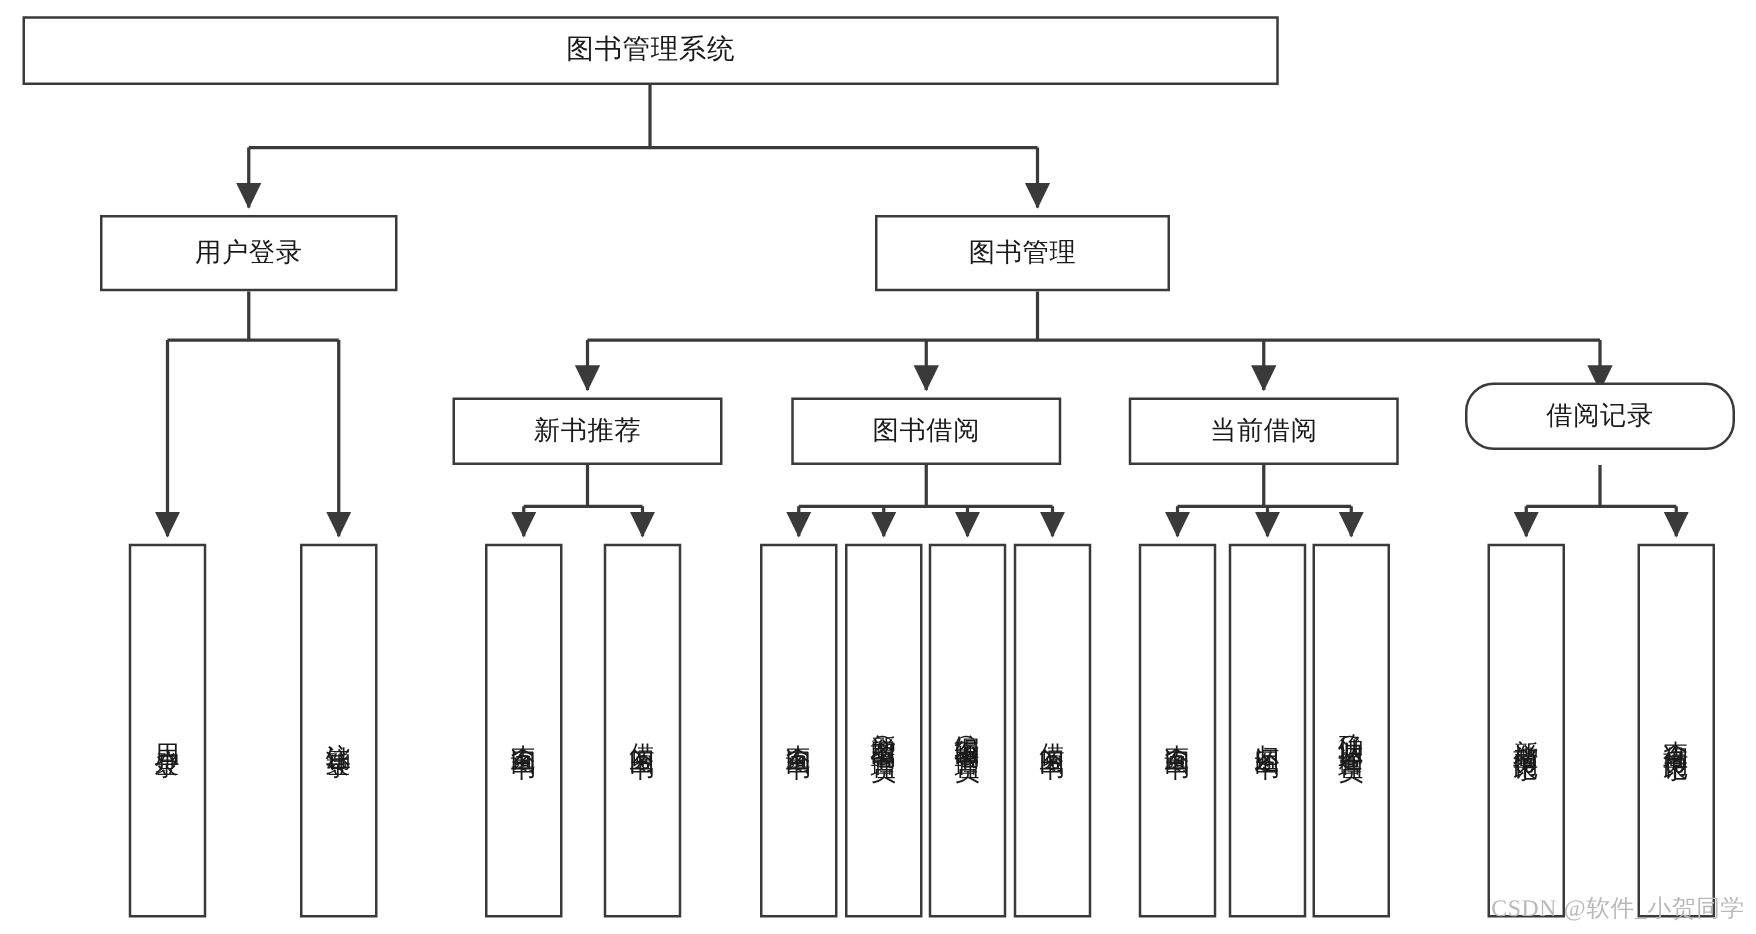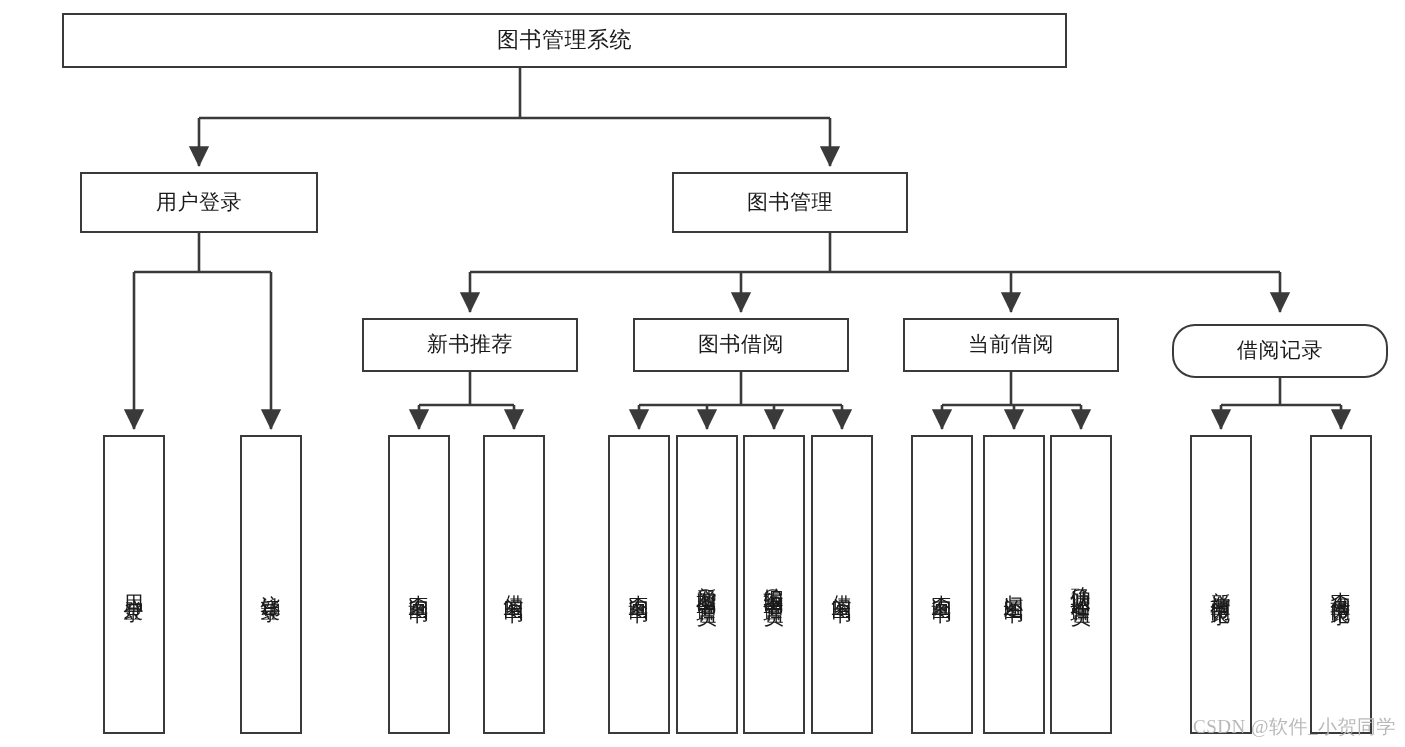--- a/index.html
+++ b/index.html
@@ -38,21 +38,20 @@
   }
   .node-h {
     
     font-size: 21px;
     letter-spacing: 0.5px;
     line-height: 1.1;
     text-align: center;
   }
   .node-root {
     font-size: 22px;
-    margin-left: 44px;
   }
   .node-v {
     
     font-size: 20px;
     letter-spacing: 1px;
     line-height: 1.0;
   }
   .vtext {
     writing-mode: vertical-rl;
     text-orientation: upright;
@@ -127,34 +126,34 @@
     </g>
   </svg>
 
   <div class="node node-h node-root" style="left: 18px; top: 13px; width: 1005px; height: 55px;">
     <span>图书管理系统</span>
   </div>
 
   <div class="node node-h" style="left: 80px; top: 172px; width: 238px; height: 61px;">
     <span>用户登录</span>
   </div>
-  <div class="node node-h" style="left: 672px; top: 172px; width: 236px; height: 61px;">
+  <div class="node node-h" style="left: 700px; top: 172px; width: 236px; height: 61px;">
     <span>图书管理</span>
   </div>
 
   <div class="node node-h" style="left: 362px; top: 318px; width: 216px; height: 54px; text-align: right;">
     <span>新书推荐</span>
   </div>
   <div class="node node-h" style="left: 633px; top: 318px; width: 216px; height: 54px;">
     <span>图书借阅</span>
   </div>
   <div class="node node-h" style="left: 903px; top: 318px; width: 216px; height: 54px; text-align: center;">
     <span>当前借阅</span>
   </div>
-  <div class="node node-h" style="left: 1172px; top: 324px; width: 216px; height: 54px; border-radius: 23px;">
+  <div class="node node-h" style="left: 1172px; top: 306px; width: 216px; height: 54px; border-radius: 23px;">
     <span>借阅记录</span>
   </div>
 
   <div class="node node-v" style="left: 103px; top: 435px; width: 62px; height: 299px;">
     <span class="vtext">用户登录</span>
   </div>
   <div class="node node-v" style="left: 240px; top: 435px; width: 62px; height: 299px;">
     <span class="vtext">注销登录</span>
   </div>
   <div class="node node-v" style="left: 388px; top: 435px; width: 62px; height: 299px;">

